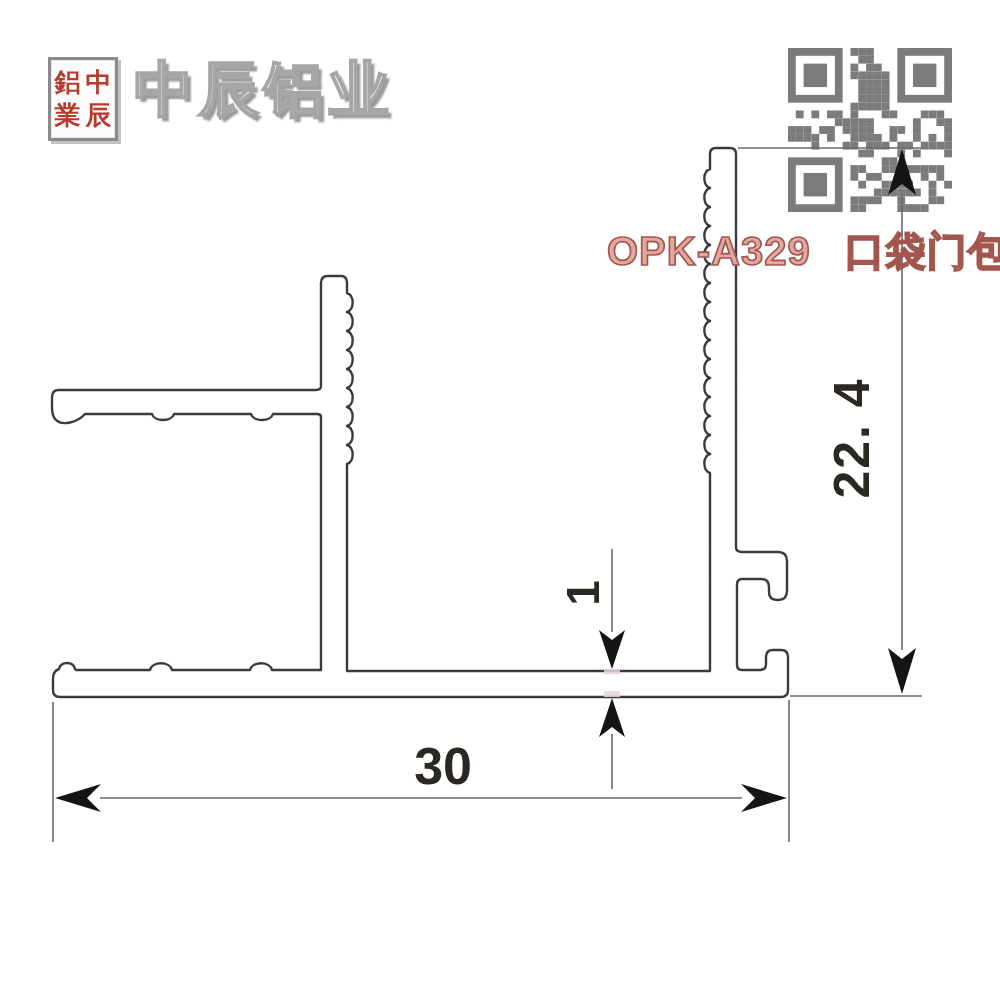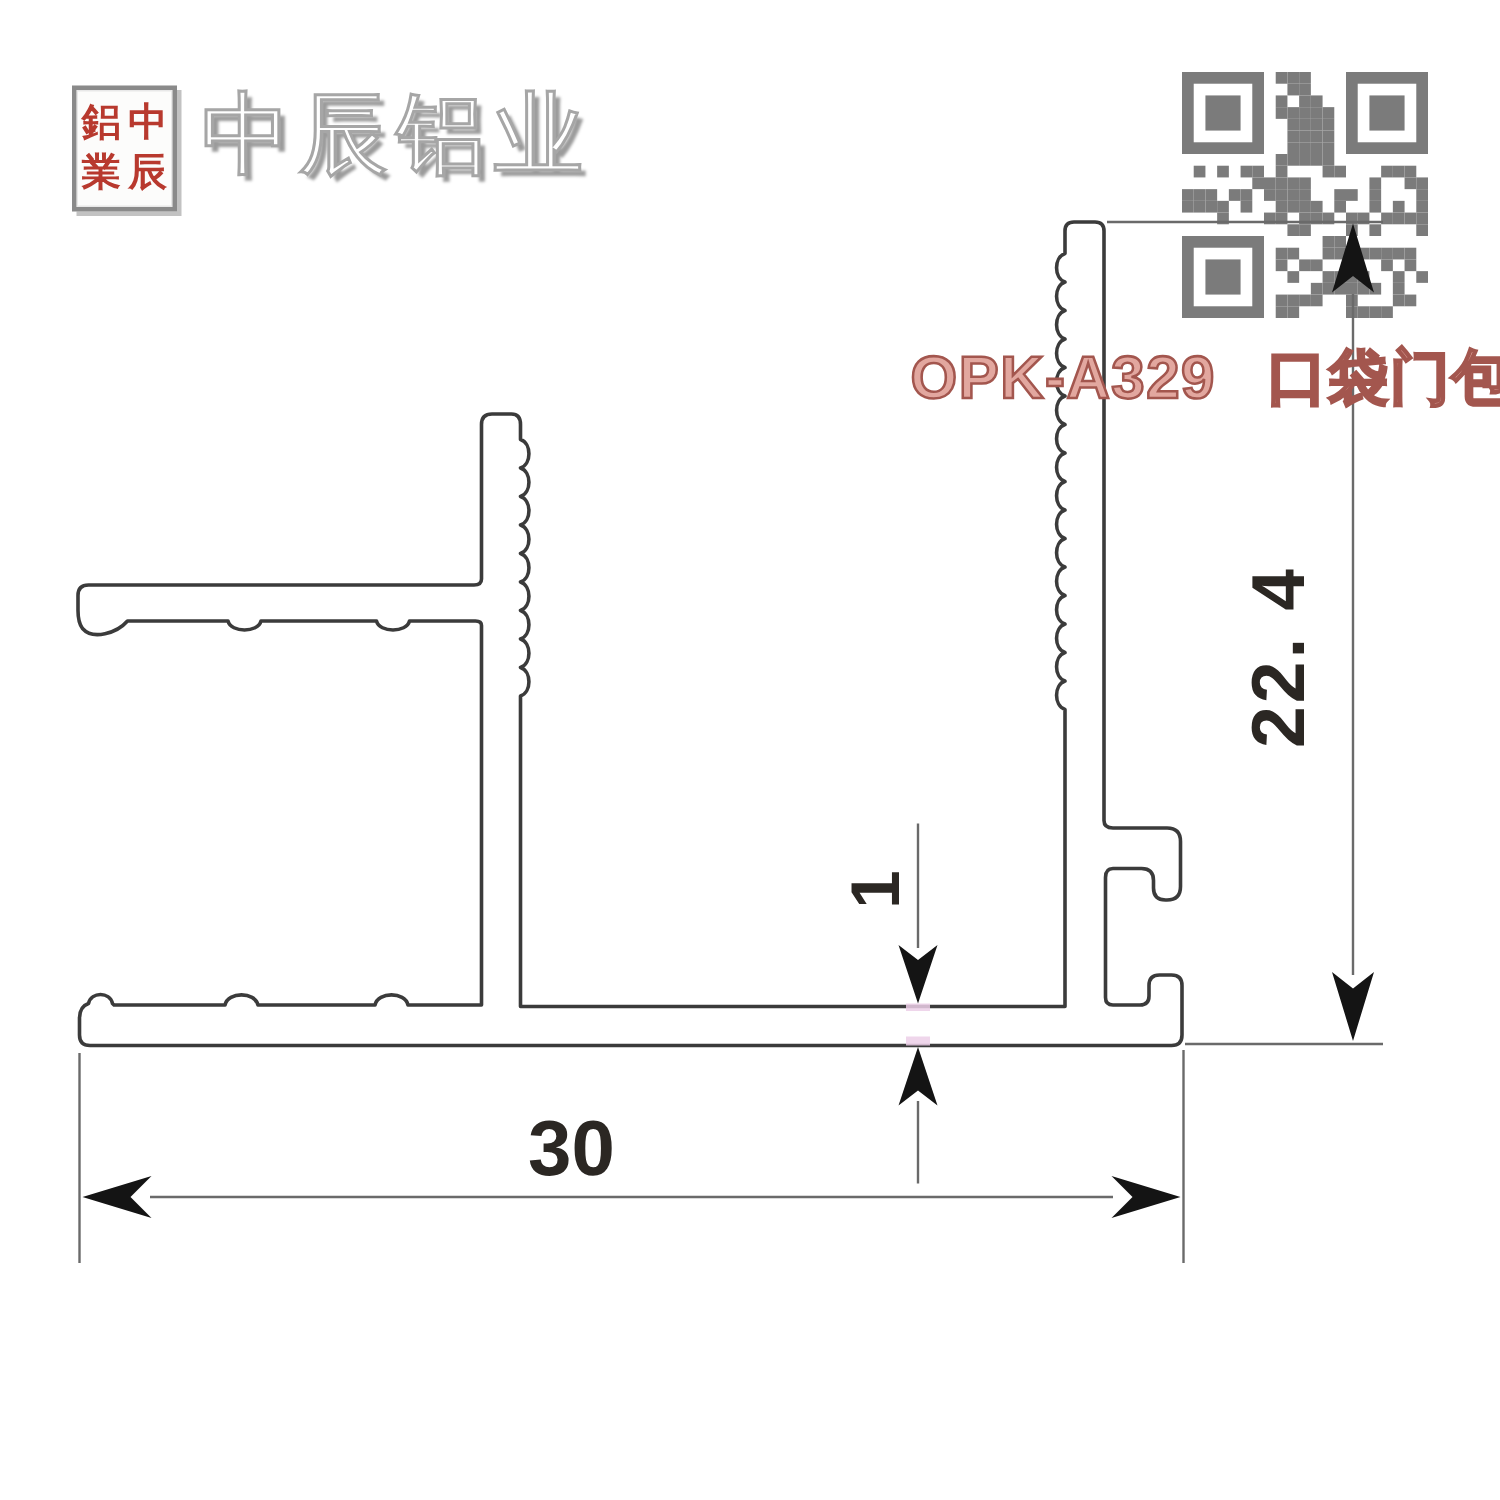--- a/index.html
+++ b/index.html
@@ -6,37 +6,37 @@
   .canvas{position:relative;width:1000px;height:1000px;background:#ffffff;
           font-family:"Liberation Sans",sans-serif;overflow:hidden;}
 
   
   .logo{position:absolute;left:48px;top:57px;display:flex;gap:16px;align-items:flex-start;z-index:4;}
   .seal{width:62px;height:74px;border:3px solid #8a8a8a;background:#fcfcfb;
         box-shadow:3px 3px 0 #c2c2c2, inset 0 0 0 1px #e8e8e8;
         display:grid;grid-template-columns:1fr 1fr;align-content:center;padding:2px 1px;}
   .seal span{color:#b8392e;font-family:"DejaVu Serif",serif;font-weight:700;
              font-size:26px;line-height:33px;text-align:center;}
-  .brand{font-size:60px;font-weight:400;letter-spacing:5px;color:#ffffff;line-height:66px;
+  .brand{font-size:60px;font-weight:700;letter-spacing:5px;color:#ffffff;line-height:66px;
          -webkit-text-stroke:2px #a6a6a6;text-shadow:4px 4px 2px #9b9b9b;white-space:nowrap;}
 
   
   .qr{position:absolute;left:788px;top:48px;width:164px;height:164px;z-index:1;}
 
   
   svg.drawing{position:absolute;left:0;top:0;z-index:2;}
 
   
   .red-label{position:absolute;left:607px;top:224px;z-index:3;font-size:40px;font-weight:700;
              color:#e2a79f;-webkit-text-stroke:1.7px #a3564e;letter-spacing:1px;white-space:nowrap;}
   .red-label .gap{display:inline-block;width:34px;}
 
   
   .dim-text{position:absolute;z-index:2;color:#2b2723;font-weight:700;}
-  .dim-30{left:352px;top:736px;width:120px;text-align:left;font-size:52px;}
+  .dim-30{left:352px;top:736px;width:120px;text-align:right;font-size:52px;}
   .dim-224{left:782px;top:378px;width:140px;height:120px;font-size:50px;letter-spacing:2px;
            display:flex;align-items:center;justify-content:center;transform:rotate(-90deg);}
   .dim-1{left:553px;top:563px;width:60px;height:60px;font-size:46px;
          display:flex;align-items:center;justify-content:center;transform:rotate(-90deg);}
 </style>
 </head>
 <body>
 
 <div class="canvas">
 

